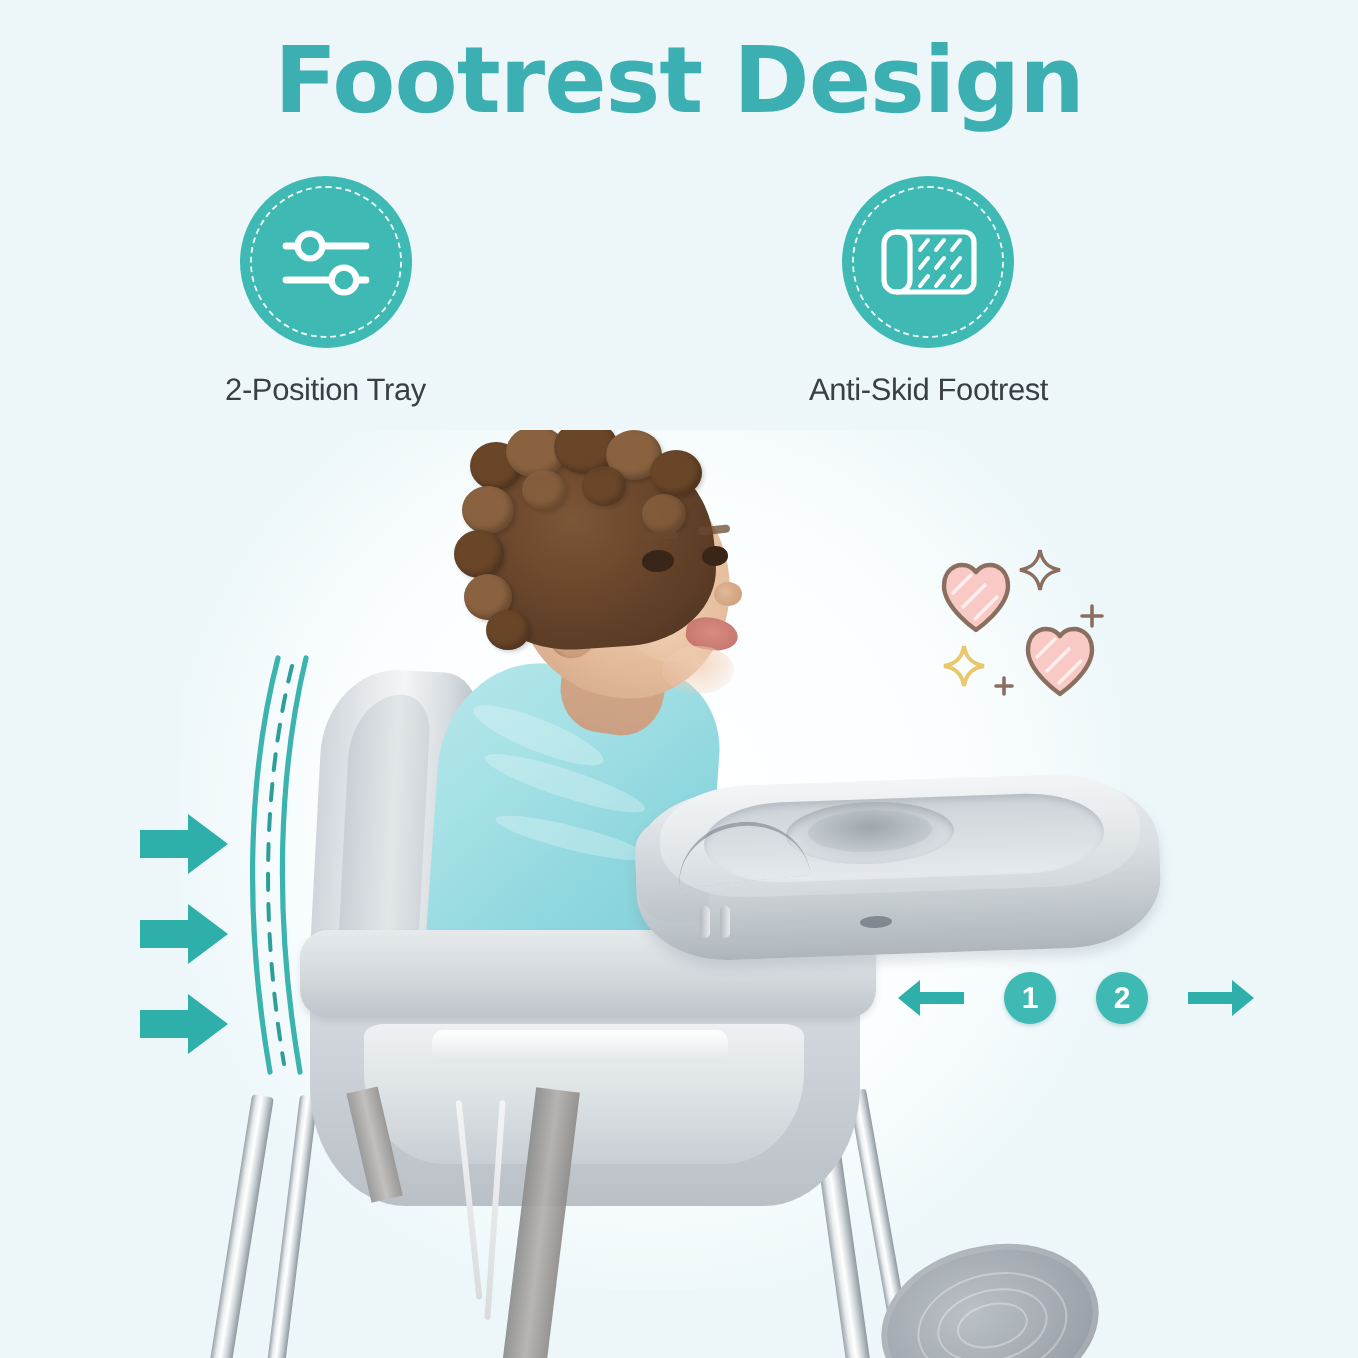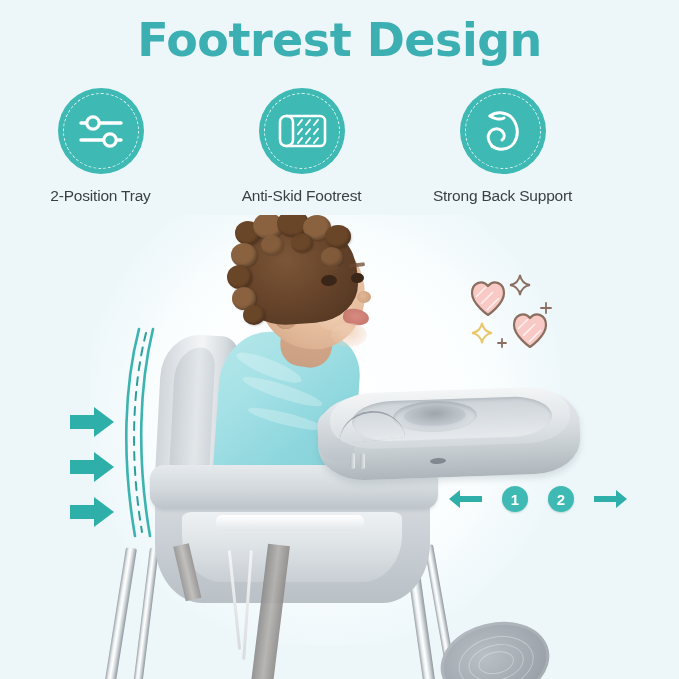--- a/index.html
+++ b/index.html
@@ -39,20 +39,21 @@
 
   
   #features {
     position: absolute;
     top: 88px;
     left: 0;
     width: 603px;
     display: flex;
     justify-content: space-around;
     align-items: flex-start;
+    padding-left: 12px;
   }
   .feature {
     width: 210px;
     display: flex;
     flex-direction: column;
     align-items: center;
   }
   .feat-circle {
     width: 86px;
     height: 86px;
@@ -449,31 +450,20 @@
               <line x1="38" y1="25" x2="42" y2="20"></line>
             <line x1="22" y1="34" x2="26" y2="29"></line>
               <line x1="30" y1="34" x2="34" y2="29"></line>
               <line x1="38" y1="34" x2="42" y2="29"></line>
           </g>
         </svg>
       </div>
       <div class="feat-label">Anti-Skid Footrest</div>
     </div>
 
-    <div class="feature">
-      <div class="feat-circle">
-        <svg width="50" height="48" viewBox="0 0 50 48">
-          <path d="M12 9 C19 4 30 5 35 12 C40 19 41 29 36 36 C31 43 20 44 14 39" fill="none" stroke="#fff" stroke-width="3" stroke-linecap="round" stroke-linejoin="round"></path>
-          <path d="M14 39 C10 34 9 29 12 25 C15 21 21 21 24 24" fill="none" stroke="#fff" stroke-width="3" stroke-linecap="round" stroke-linejoin="round"></path>
-          <path d="M24 24 C27 27 27 31 24 33" fill="none" stroke="#fff" stroke-width="3" stroke-linecap="round"></path>
-          <path d="M12 9 C16 12 22 13 26 11" fill="none" stroke="#fff" stroke-width="3" stroke-linecap="round"></path>
-        </svg>
-      </div>
-      <div class="feat-label">Strong Back Support</div>
-    </div>
 
   </div>
 
   <div id="stage">
     <div class="photo-glow"></div>
 
     <div class="leg leg-bl"></div>
     <div class="leg leg-bl2"></div>
     <div class="leg leg-br"></div>
     <div class="leg leg-br2"></div>

